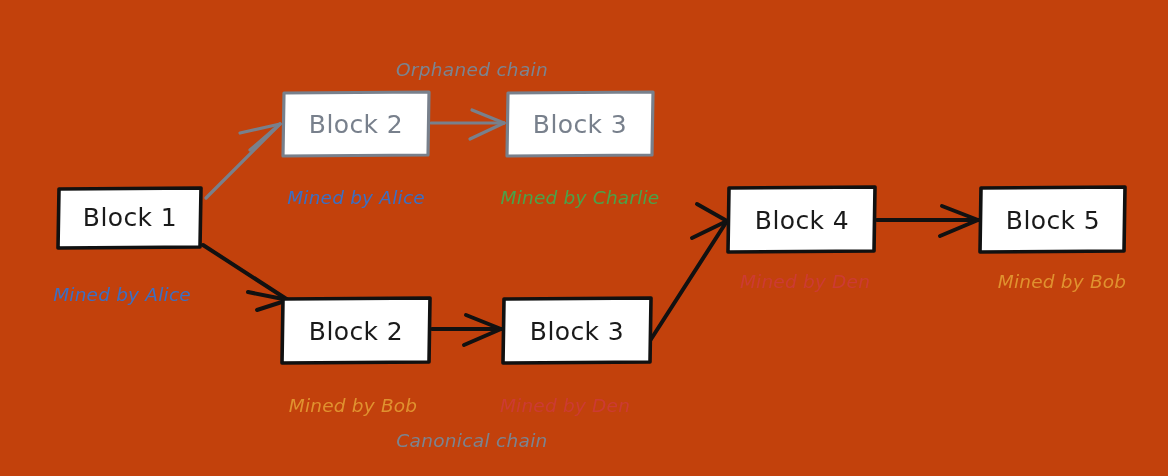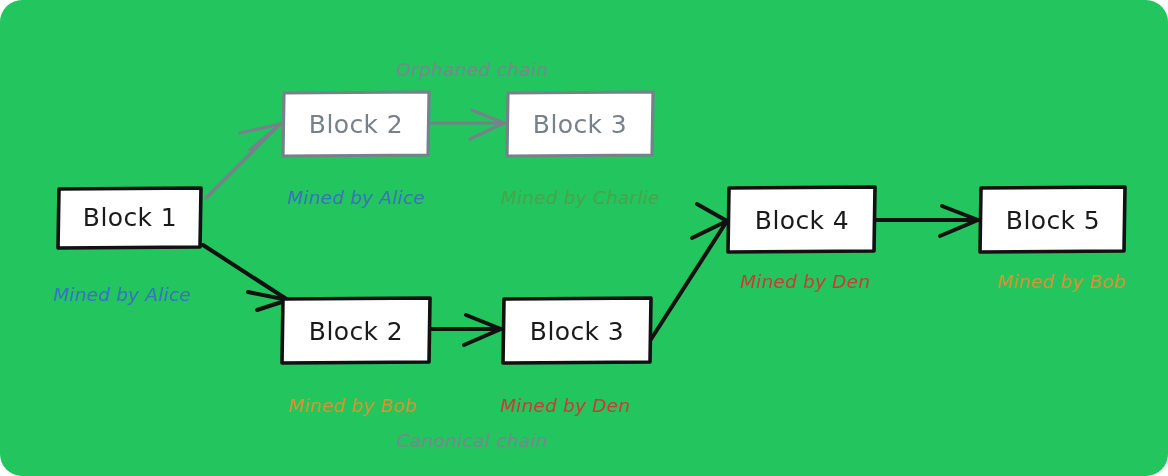--- a/index.html
+++ b/index.html
@@ -10,22 +10,21 @@
   body {
     width: 1168px;
     height: 476px;
     overflow: hidden;
     font-family: "DejaVu Sans", sans-serif;
   }
   #diagram-root {
     position: relative;
     width: 1168px;
     height: 476px;
-    background: #22c55e;
-    border-radius: 22px;
+    background: #c2410c;
   }
   svg.canvas {
     position: absolute;
     top: 0;
     left: 0;
     width: 1168px;
     height: 476px;
     display: block;
   }
   .block-label {

